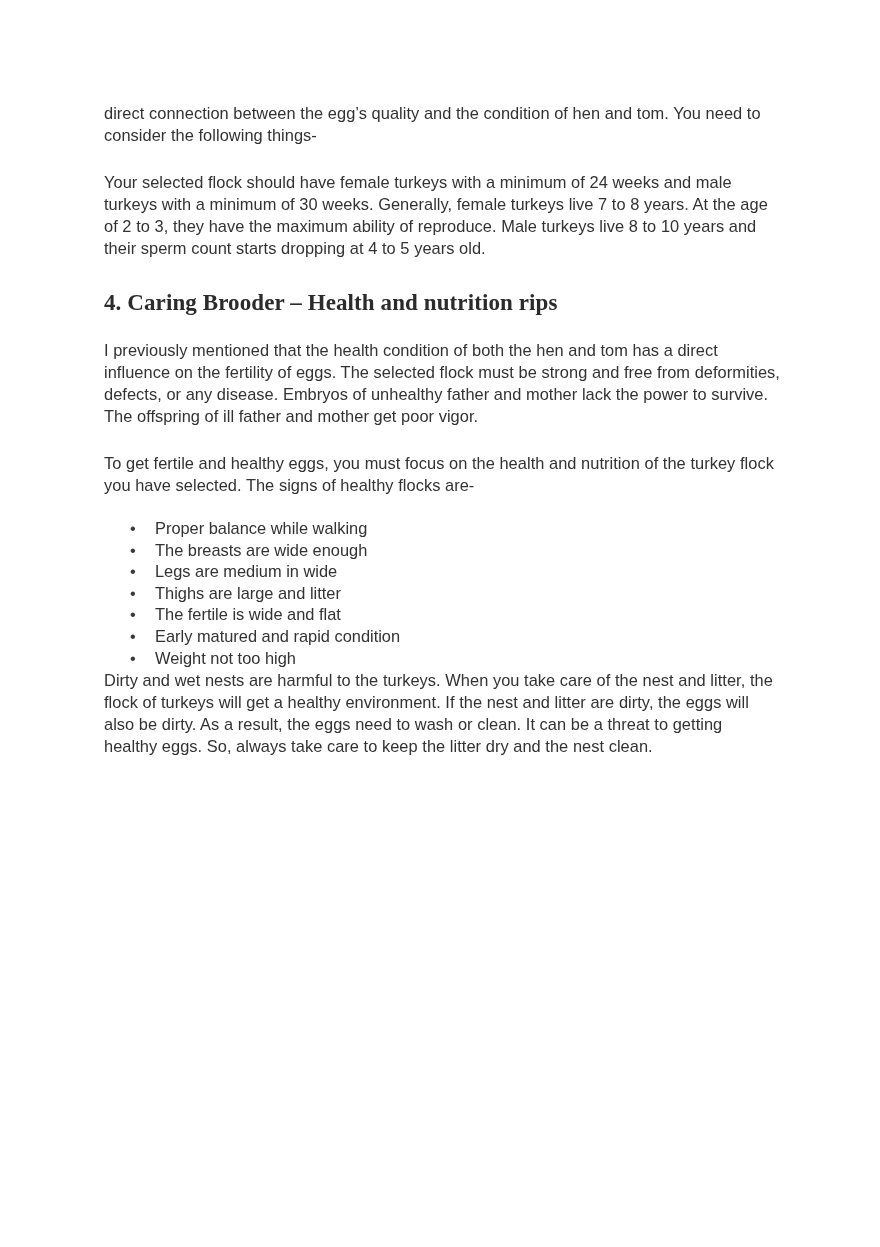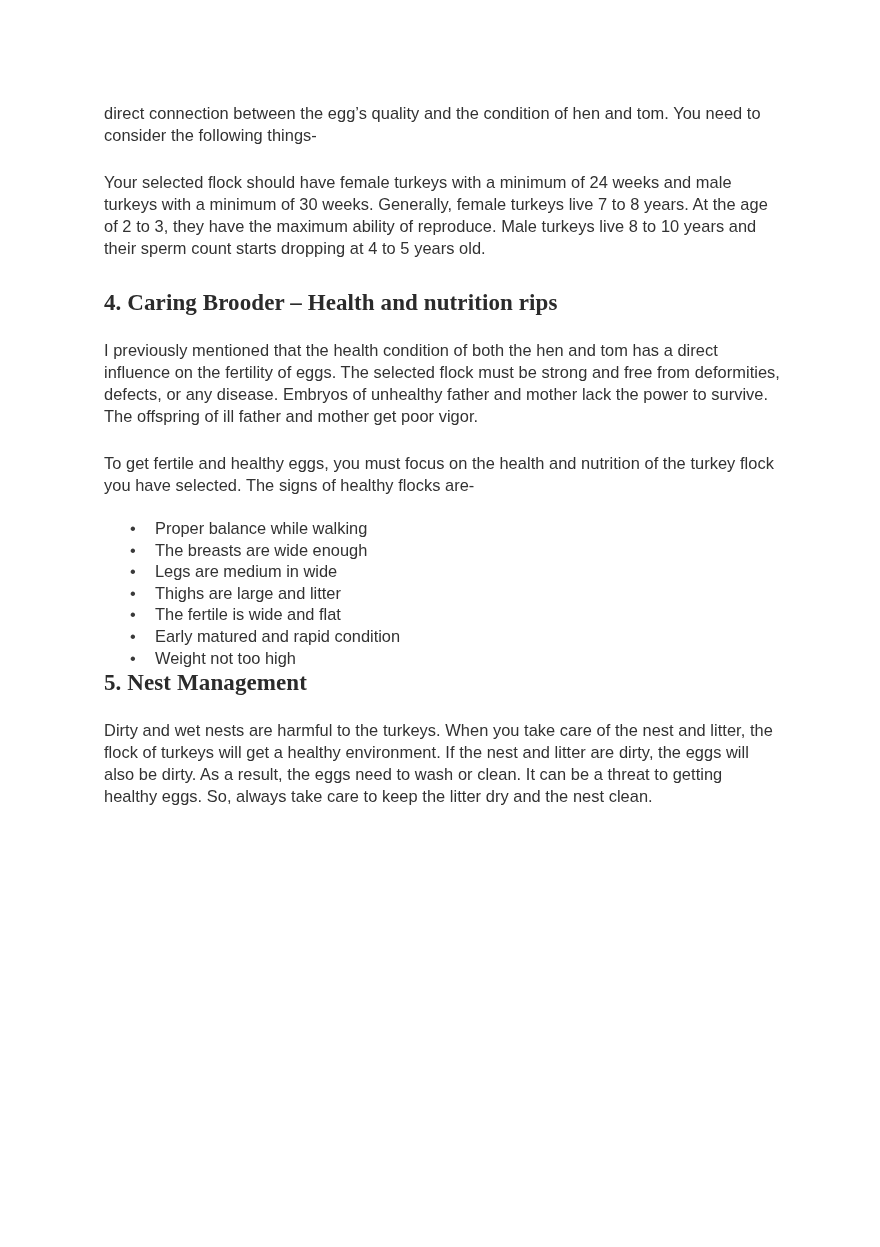--- a/index.html
+++ b/index.html
@@ -133,21 +133,20 @@
           <span class="bullet-dot">•</span>
           <span>Early matured and rapid condition</span>
         </li>
         <li>
           <span class="bullet-dot">•</span>
           <span>Weight not too high</span>
         </li>
       </ul>
     </div>
 
-    <h2 class="section-heading flush">5. Nest Management</h2>
 
     <p class="body-text">Dirty and wet nests are harmful to the turkeys. When you take care of the nest and litter, the flock of turkeys will get a healthy environment. If the nest and litter are dirty, the eggs will also be dirty. As a result, the eggs need to wash or clean. It can be a threat to getting healthy eggs. So, always take care to keep the litter dry and the nest clean.</p>
 
   </div>
 
   <div class="footer-bar"></div>
 
 </div>
 
 </body></html>

